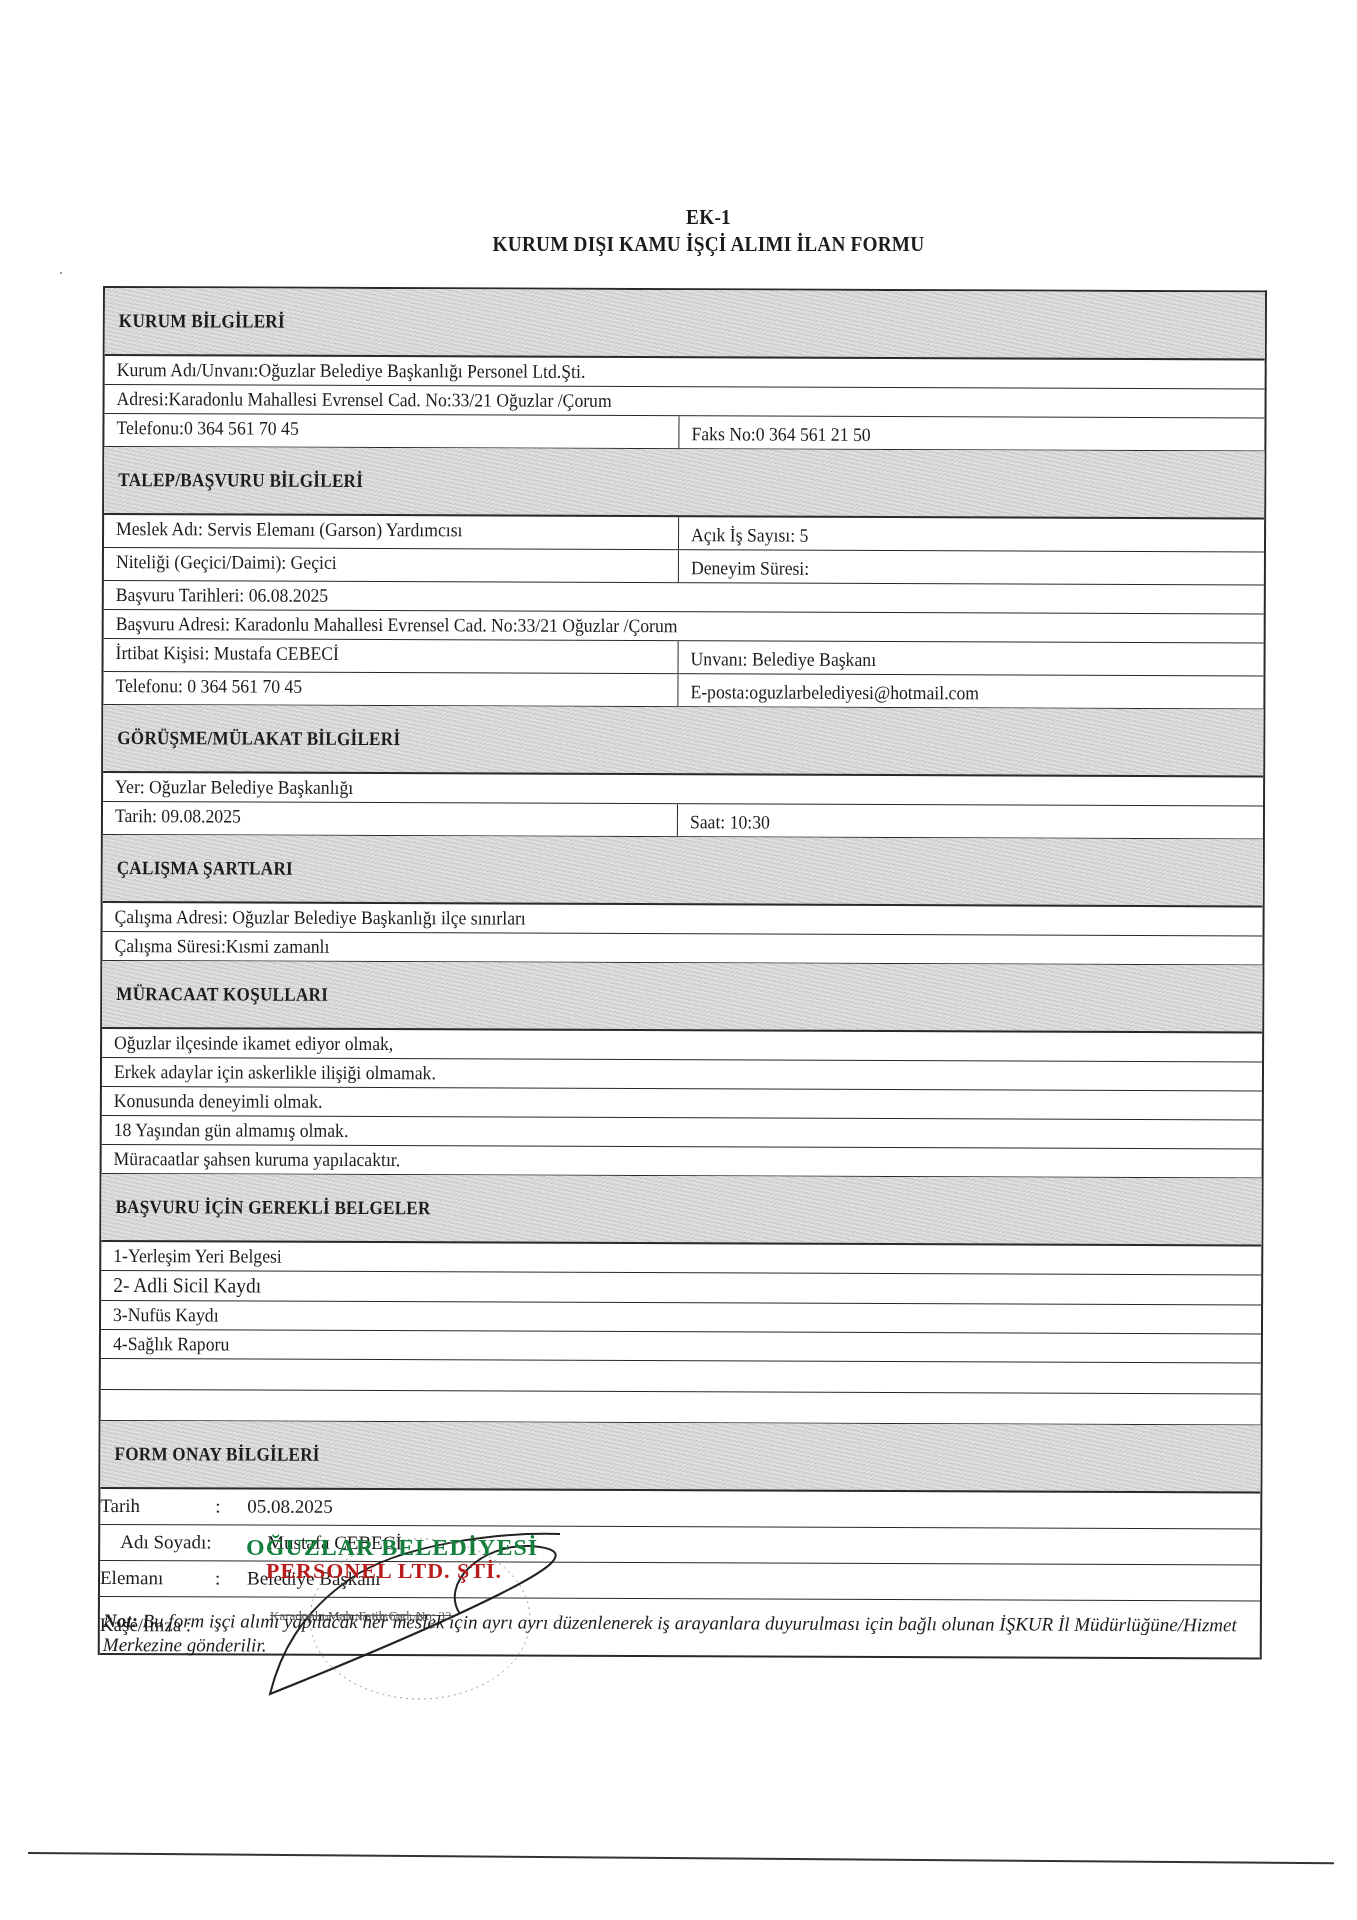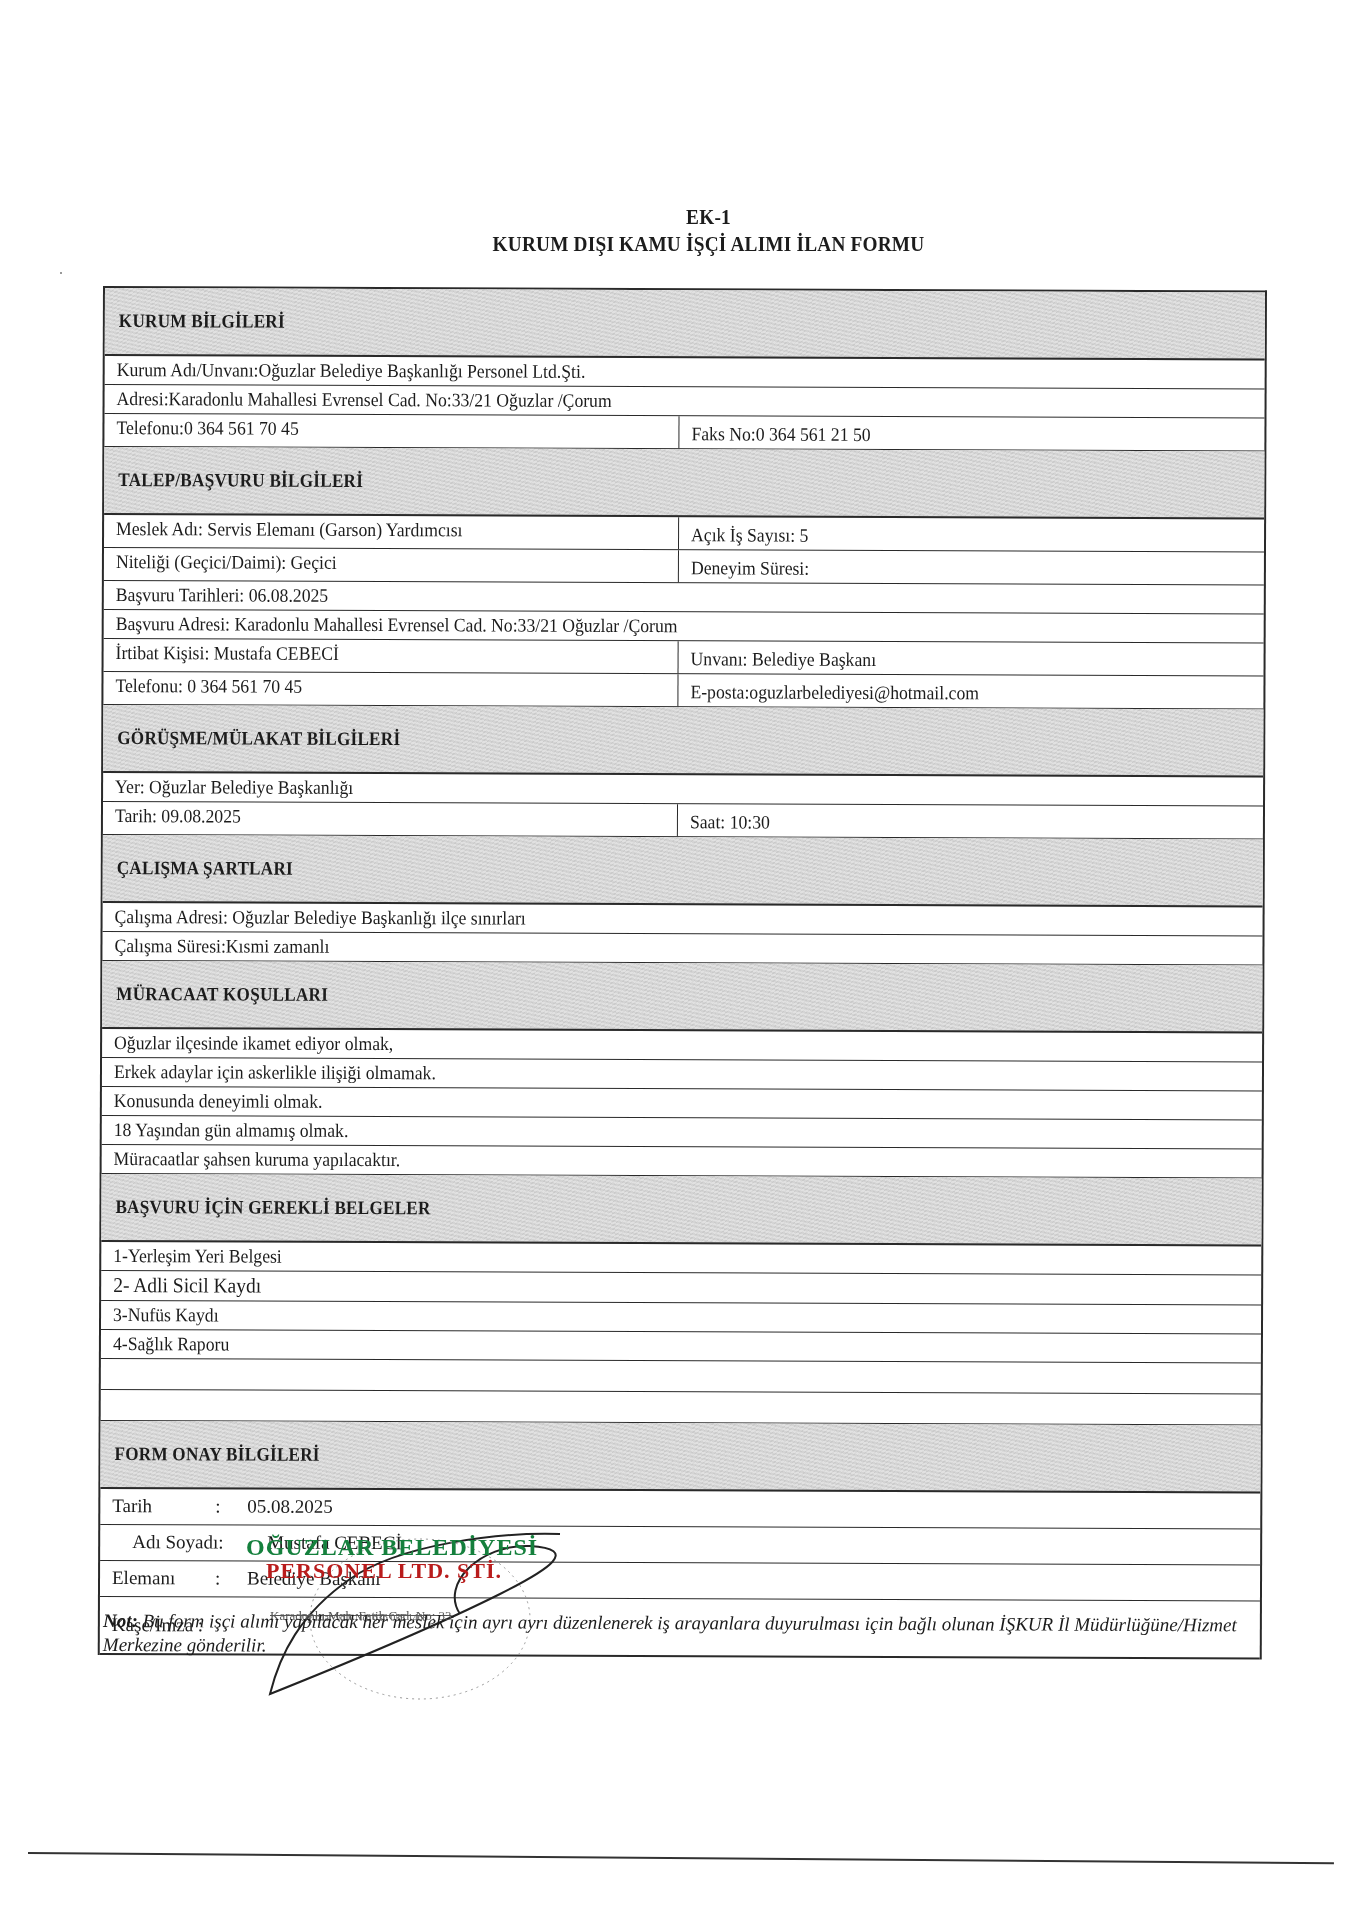--- a/index.html
+++ b/index.html
@@ -84,21 +84,20 @@
 
     .approval-row {
       display: flex;
       border-bottom: 1.5px solid #2a2a2a;
       font-size: 19px;
       line-height: 34px;
       min-height: 35px;
     }
     .approval-row .lbl {
       width: 115px;
-      padding-left: 12px;
       box-sizing: border-box;
     }
     .approval-row .colon {
       width: 24px;
       text-align: left;
     }
     .approval-row .val { flex: 1; padding-left: 8px; }
     .approval-row.stamp-row {
       min-height: 56px;
       line-height: 56px;

